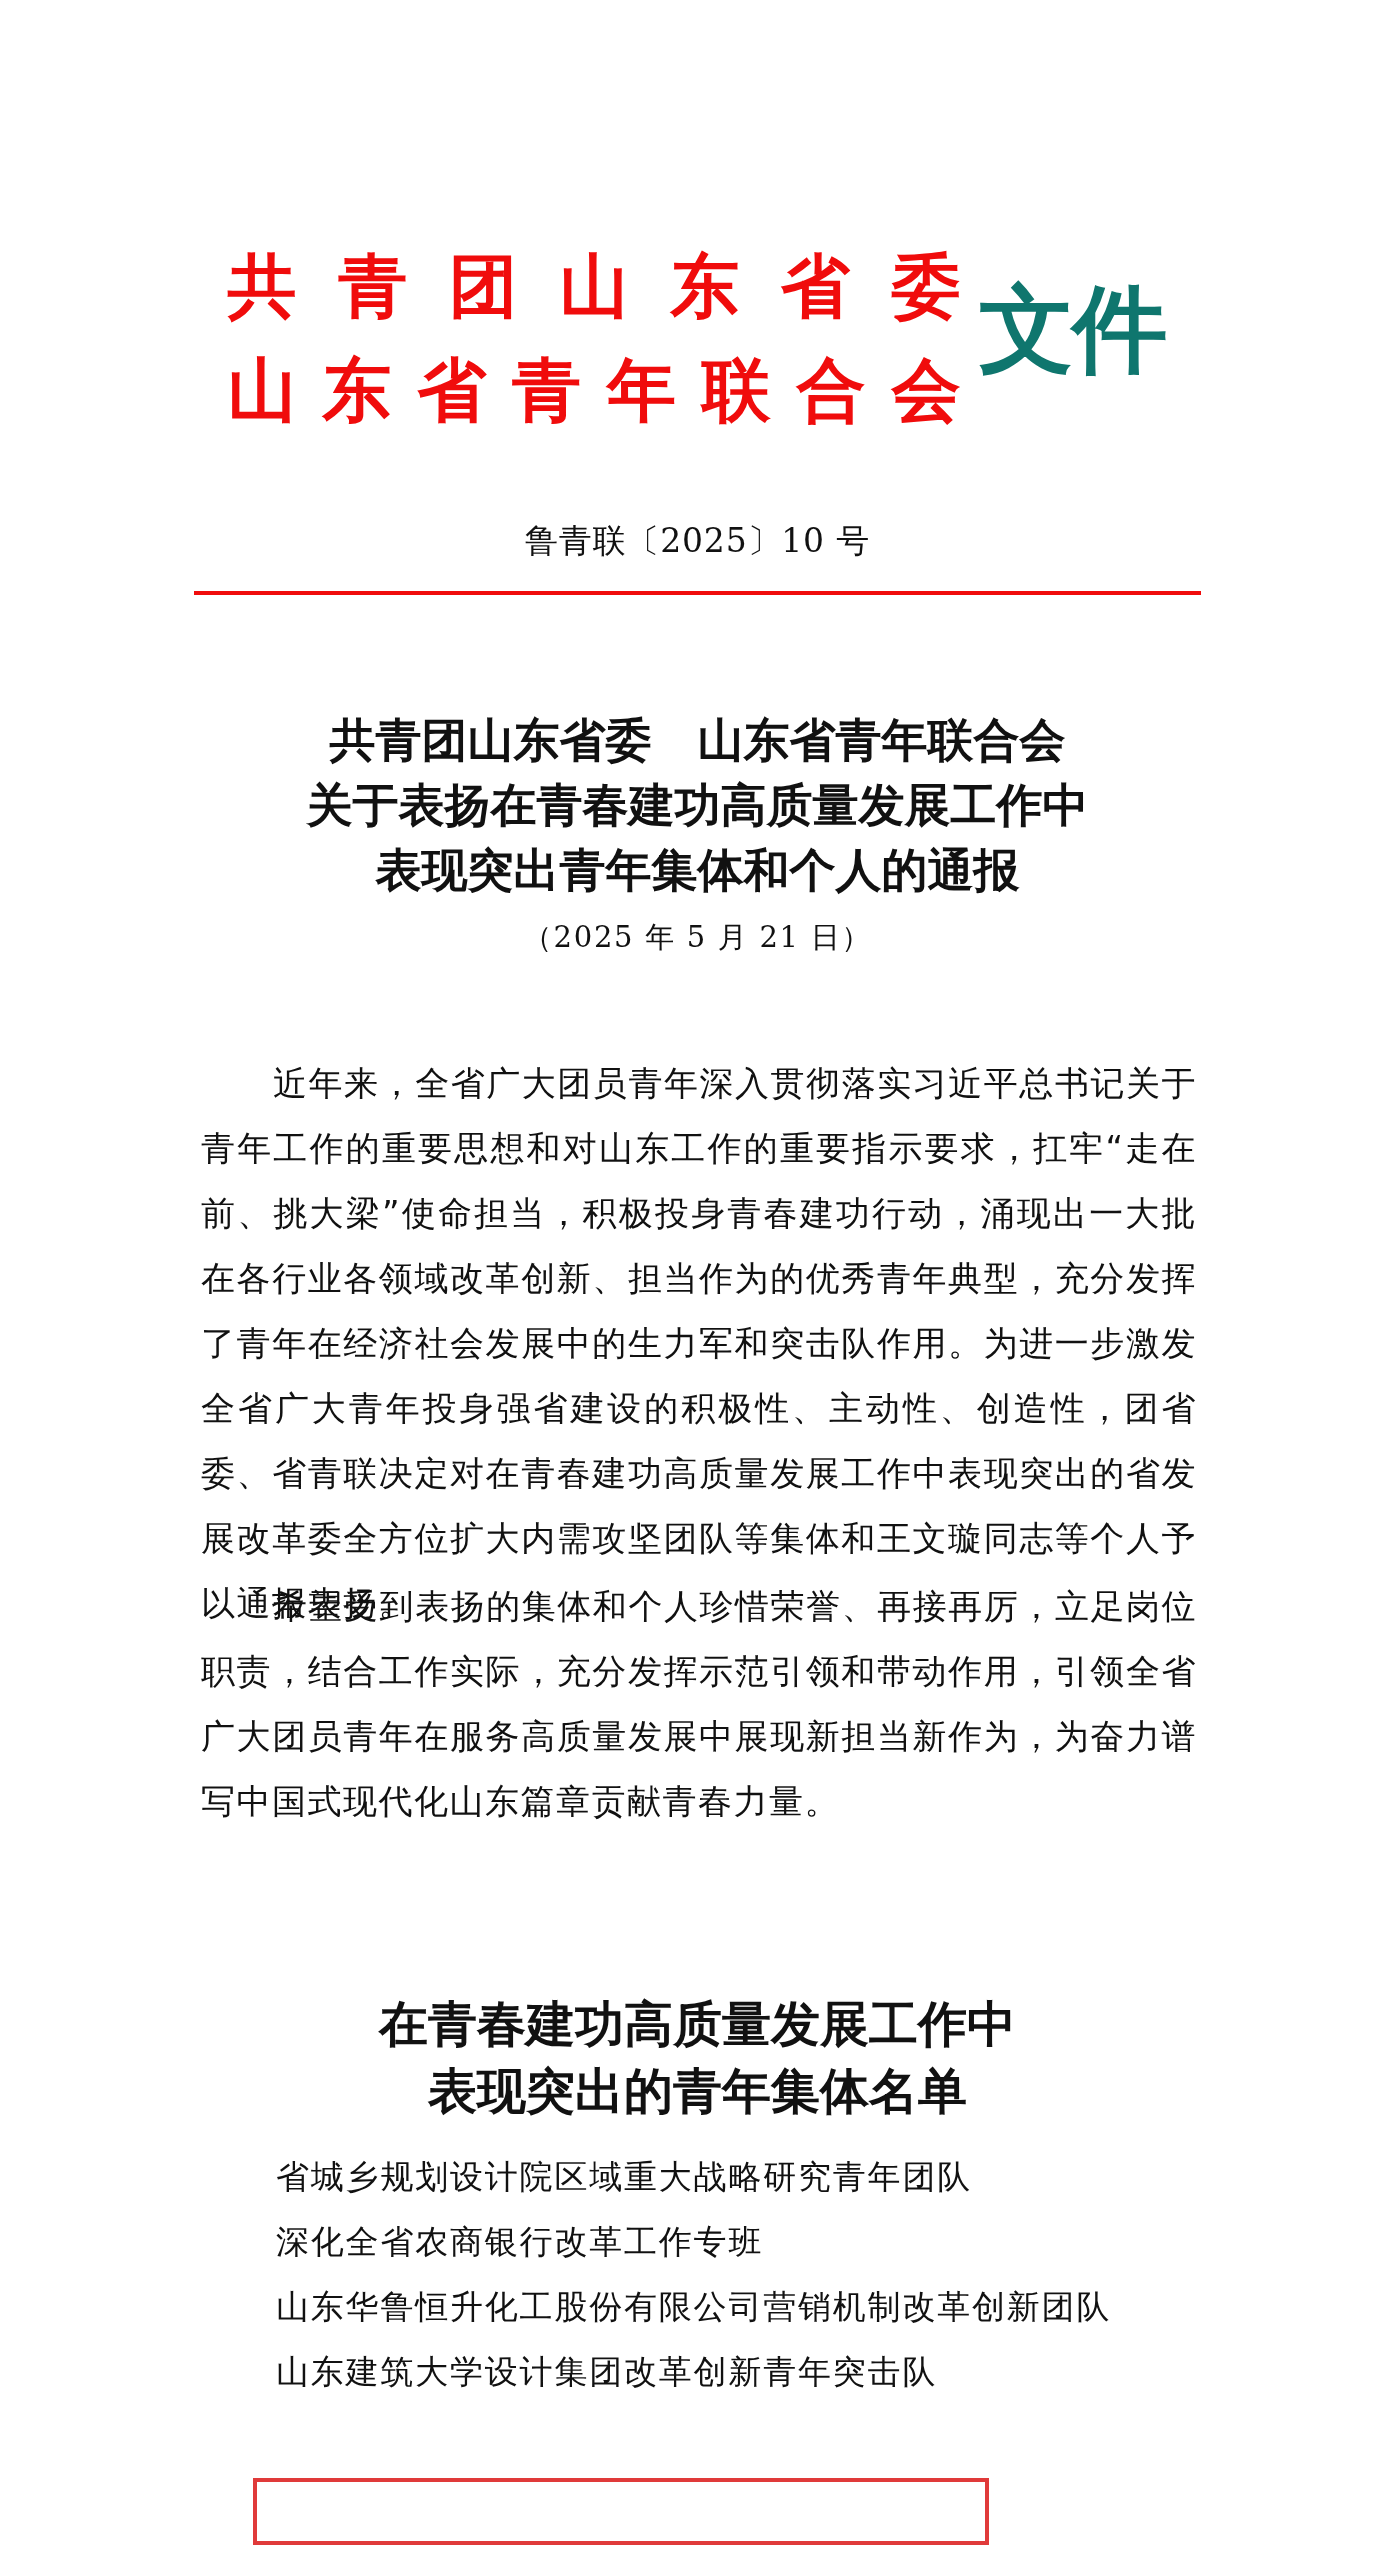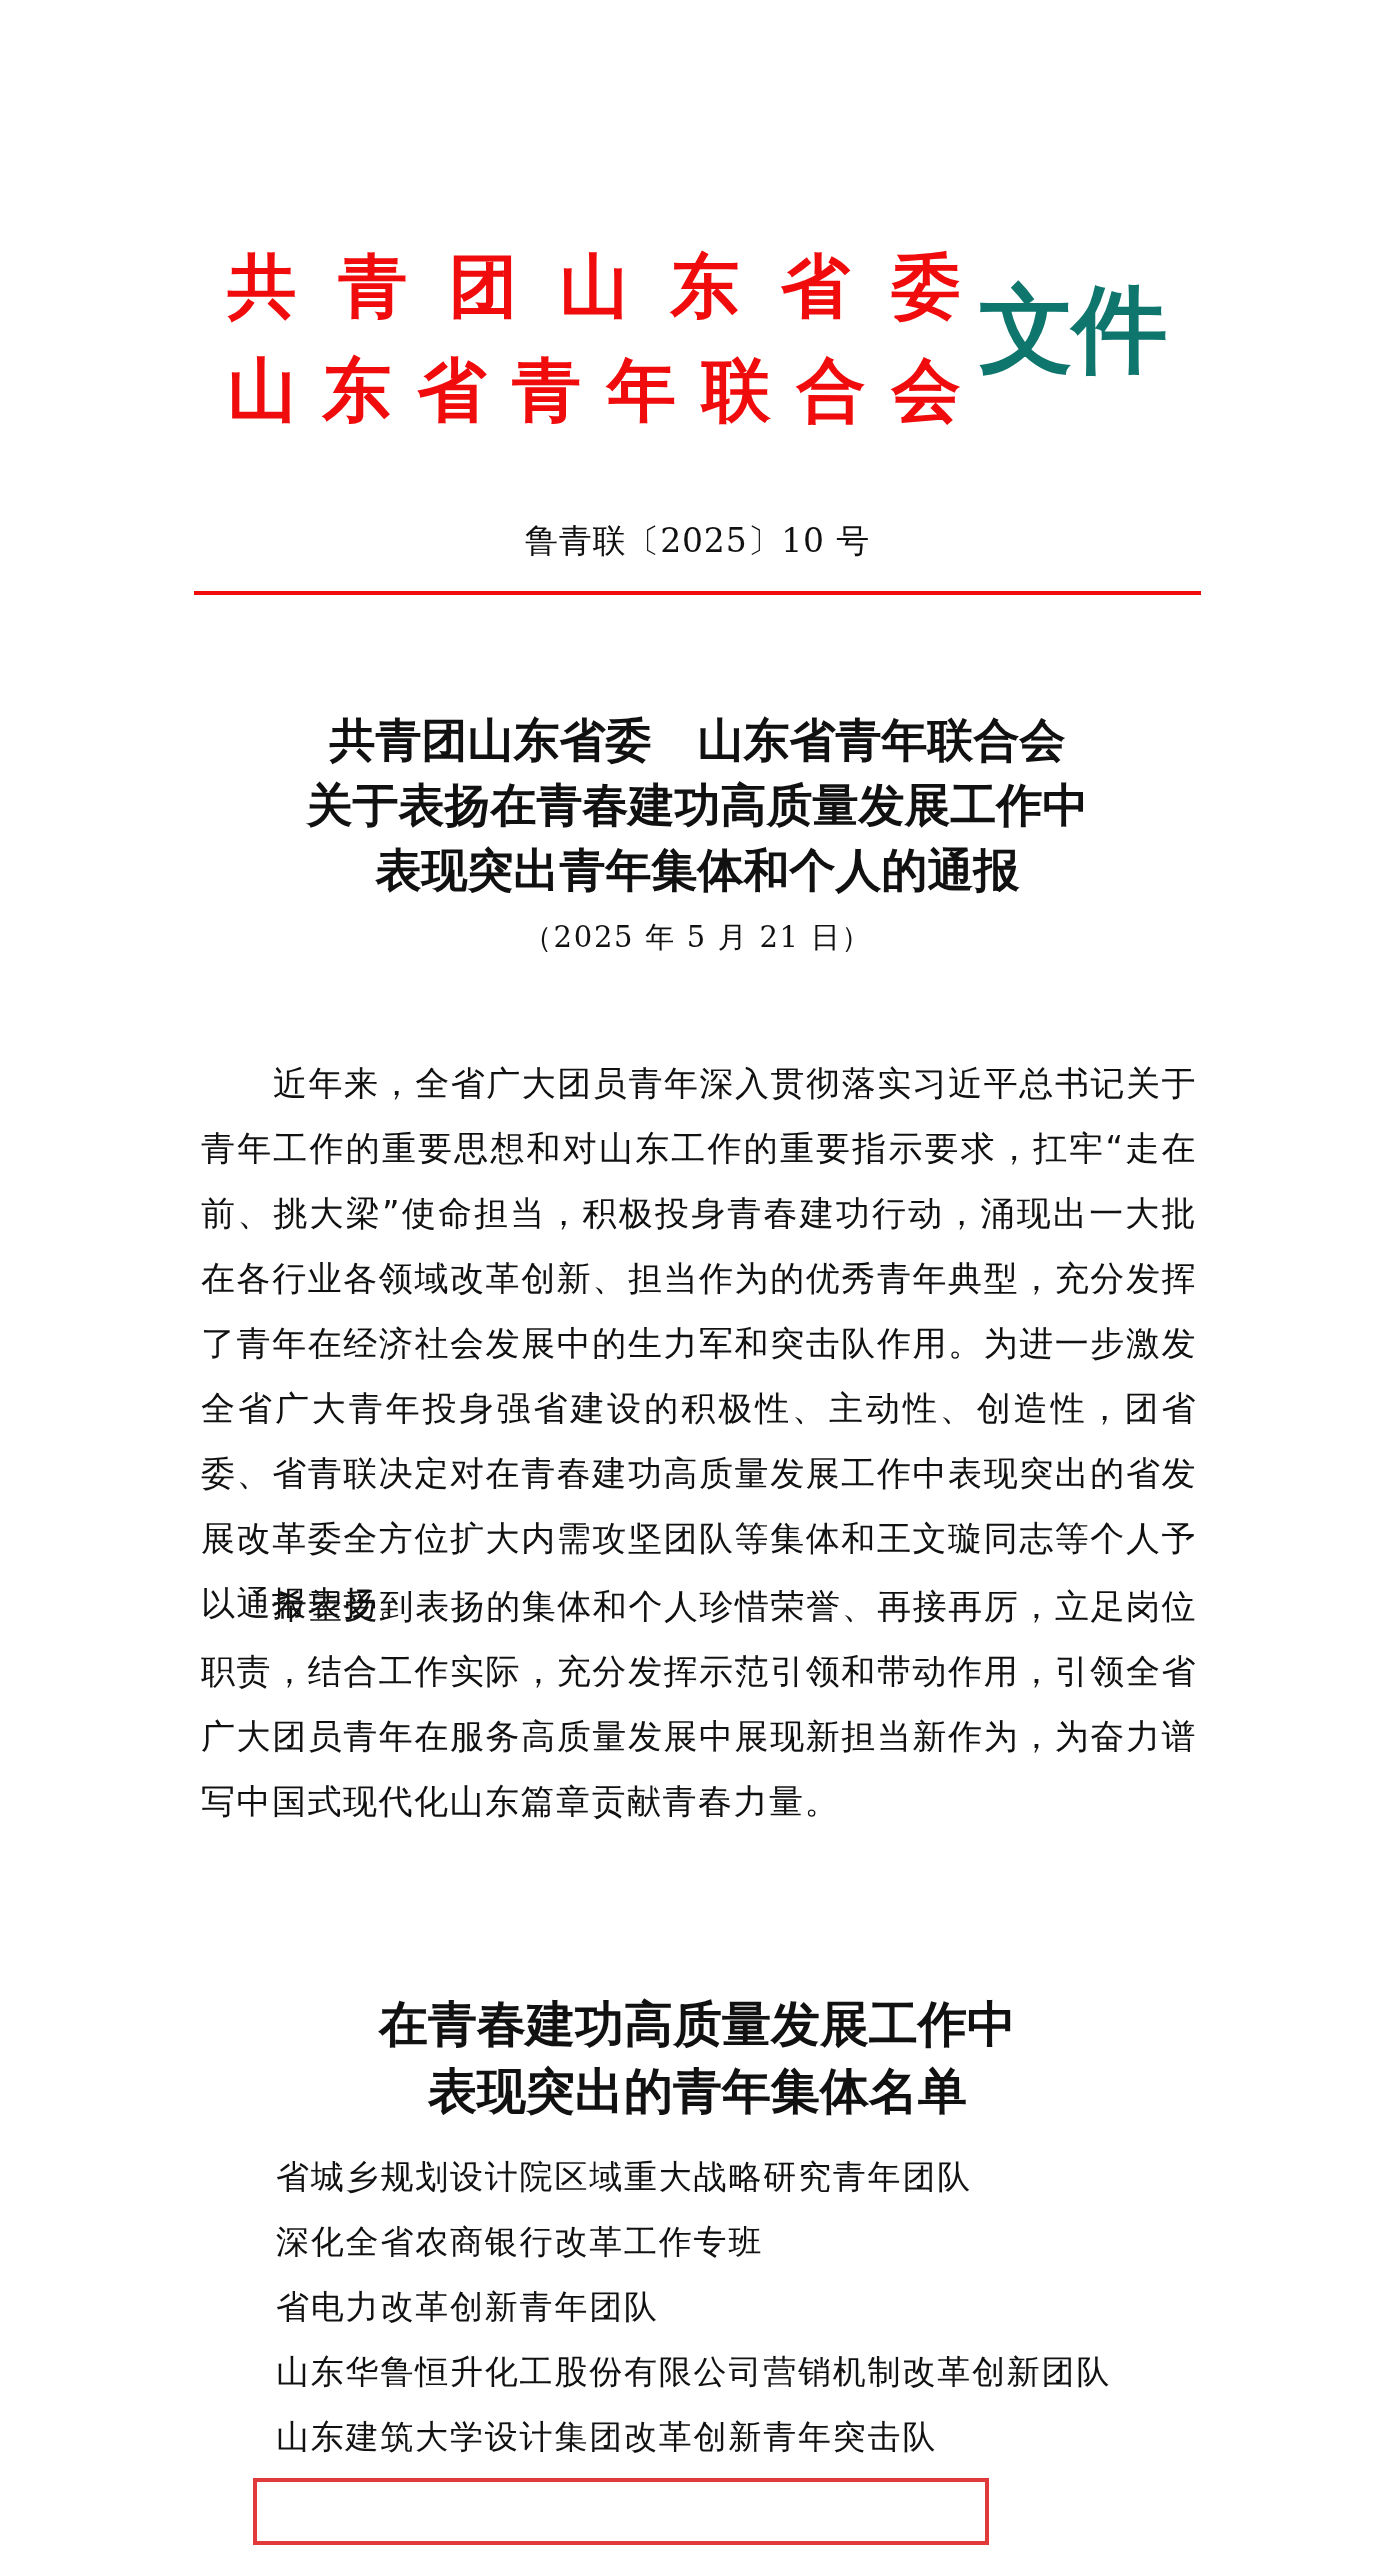--- a/index.html
+++ b/index.html
@@ -92,18 +92,17 @@
 </div>
 
 <div class="section-title">
   <div>在青春建功高质量发展工作中</div>
   <div>表现突出的青年集体名单</div>
 </div>
 
 <ul class="list">
   <li>省城乡规划设计院区域重大战略研究青年团队</li>
   <li>深化全省农商银行改革工作专班</li>
-  <li>省电力改革创新青年团队</li>
   <li>山东华鲁恒升化工股份有限公司营销机制改革创新团队</li>
   <li>山东建筑大学设计集团改革创新青年突击队</li>
 </ul>
 <div class="highlight-box"></div>
 
 
 </body></html>

